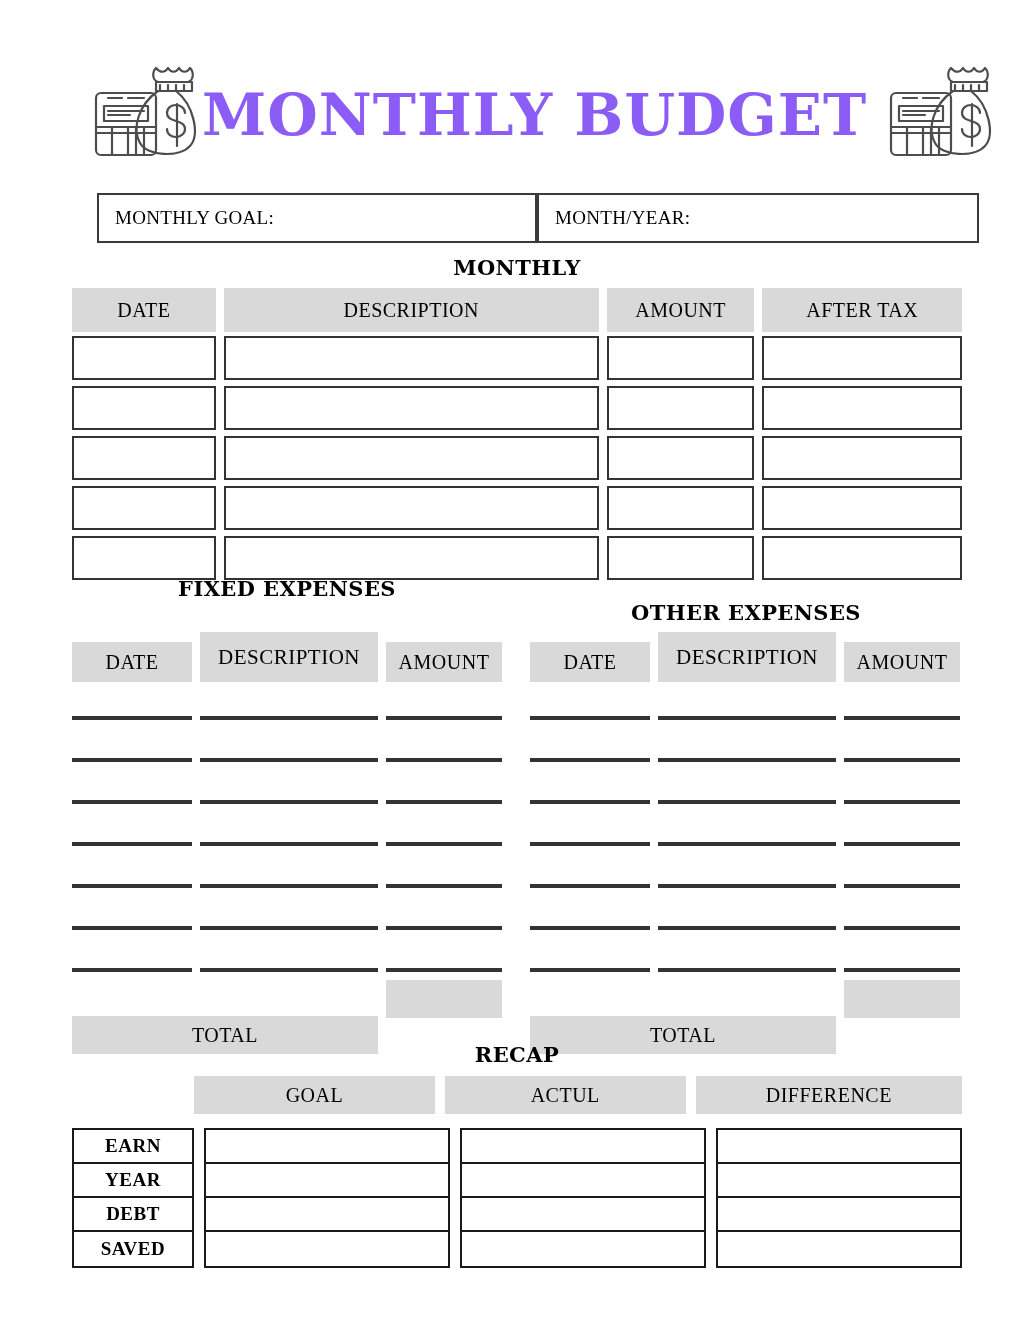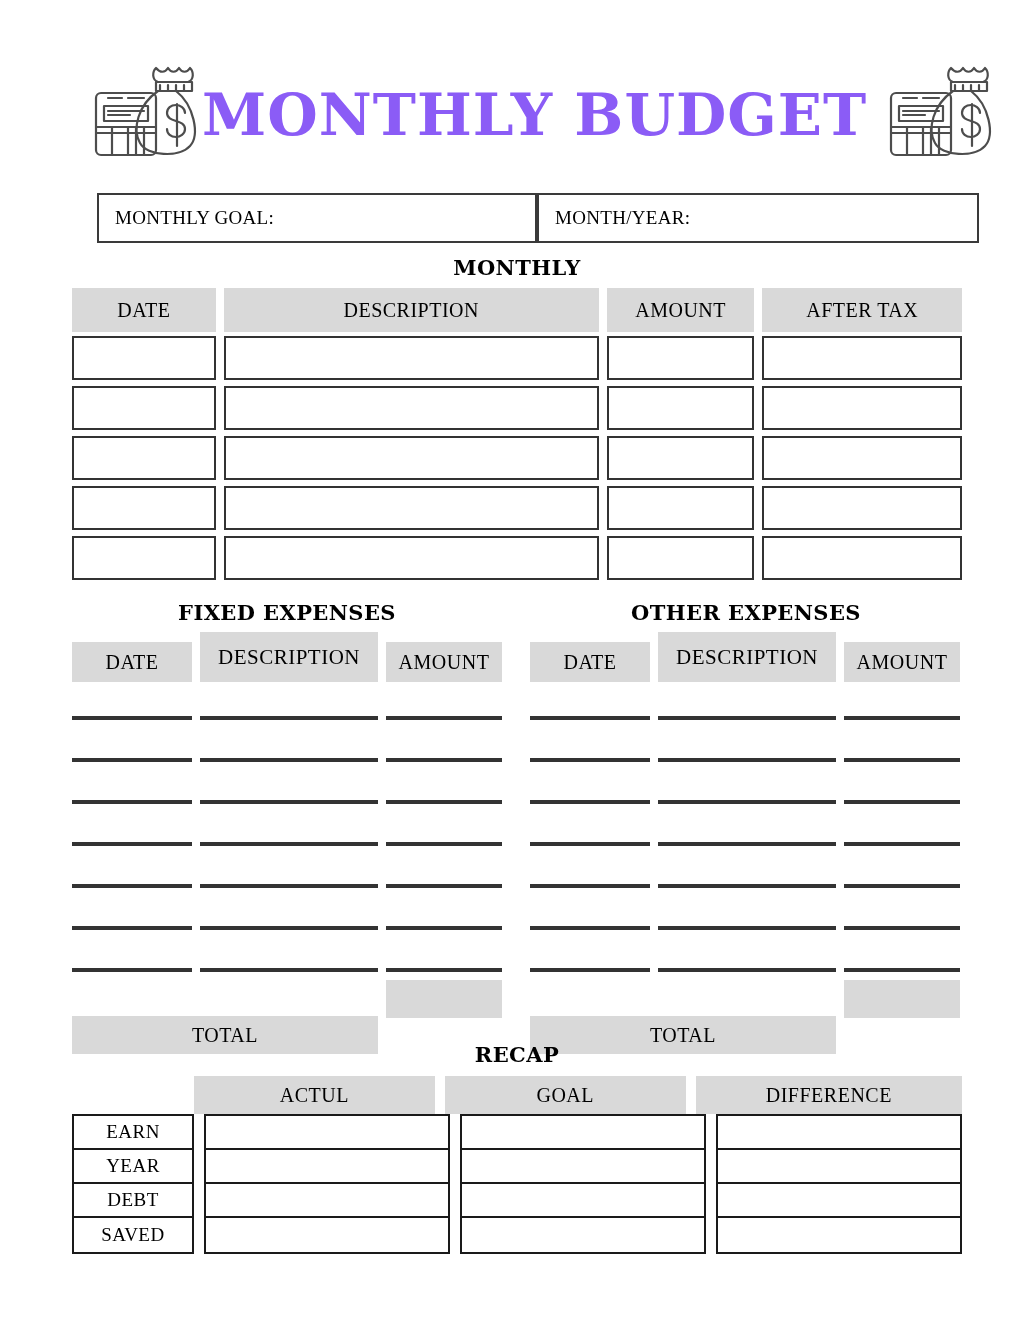--- a/index.html
+++ b/index.html
@@ -75,21 +75,21 @@
   .section-title {
     position: absolute;
     font-family: "DejaVu Serif", "Liberation Serif", serif;
     font-weight: 700;
     font-size: 21px;
     letter-spacing: .4px;
     text-align: center;
     white-space: nowrap;
   }
   #t-income  { left: 72px;  top: 255px; width: 890px; }
-  #t-fixed   { left: 72px;  top: 600px; width: 430px; }
+  #t-fixed   { left: 72px;  top: 576px; width: 430px; }
   #t-other   { left: 530px; top: 600px; width: 432px; }
   #t-recap   { left: 72px;  top: 1042px; width: 890px; }
 
   
   .hcell {
     background: #d9d9d9;
     display: flex;
     align-items: center;
     justify-content: center;
     font-size: 20px;
@@ -174,21 +174,22 @@
     margin-left: 122px;
     margin-bottom: 0px;
   }
   .recap-head .hcell { width: 246px; }
   .recap-head .hcell.h-act { width: 246px; }
   .recap-head .hcell.h-diff { width: 272px; }
 
   .recap-body {
     display: flex;
     gap: 10px;
-    margin-top: 0;
+    margin-top: 14px;
+    font-weight: bold;
   }
   .recap-labels {
     width: 122px;
     border: 2px solid #1a1a1a;
     box-sizing: border-box;
   }
   .recap-labels .lab {
     height: 34px;
     display: flex;
     align-items: center;
@@ -414,22 +415,22 @@
     <div class="total-row">
       <div class="total-label">TOTAL</div>
       <div class="total-val"></div>
     </div>
   </div>
 
   <div class="section-title" id="t-recap">RECAP</div>
 
   <div class="recap">
     <div class="recap-head">
+      <div class="hcell h-goal">GOAL</div>
       <div class="hcell h-act">ACTUL</div>
-      <div class="hcell h-goal">GOAL</div>
       <div class="hcell h-diff">DIFFERENCE</div>
     </div>
 
     <div class="recap-body">
       <div class="recap-labels">
         <div class="lab">EARN</div>
         <div class="lab">YEAR</div>
         <div class="lab">DEBT</div>
         <div class="lab">SAVED</div>
       </div>

